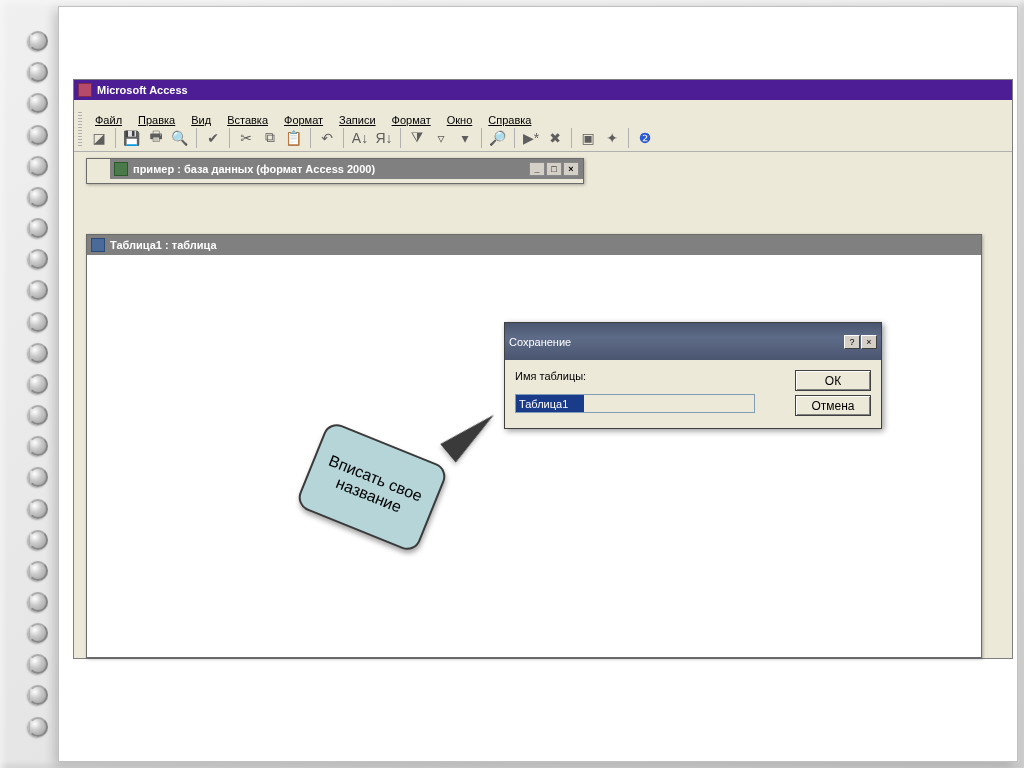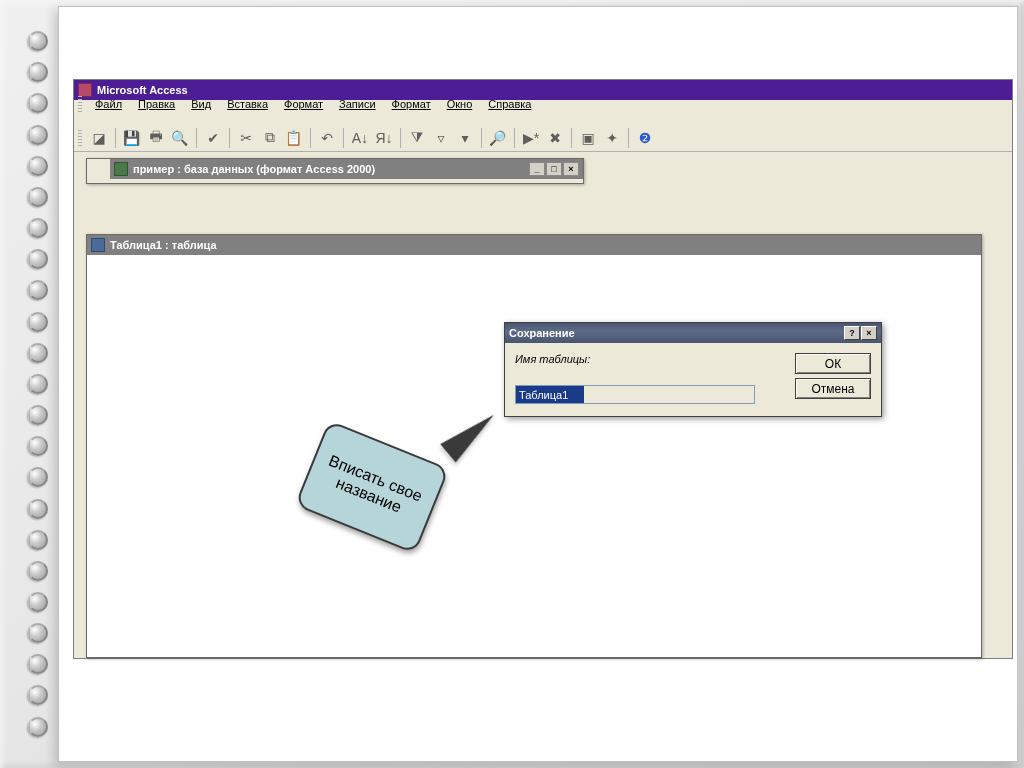--- a/index.html
+++ b/index.html
@@ -43,21 +43,21 @@
   .titlebar {
     height: 20px; background: #4c1d95; color: #fff;
     display: flex; align-items: center; padding: 0 4px; gap: 5px;
     font-weight: bold;
   }
   .titlebar .app-icon {
     width: 14px; height: 14px; background: #b54a6a; border: 1px solid #802a4a;
     display: inline-block;
   }
   .menubar {
-    height: 22px; background: #ece9d8; display: flex; align-items: flex-end;
+    height: 22px; background: #ece9d8; display: flex; align-items: flex-start;
     padding: 12px 4px; gap: 2px;
   }
   .menu-handle { width: 4px; height: 16px; margin-right: 4px;
     display: inline-block;
     background: repeating-linear-gradient(to bottom, #b0b0b0 0 1px, transparent 1px 3px);
   }
   .menu-item { padding: 2px 7px; font-size: 11px; color: #000; cursor: default; }
   .menu-item u { text-decoration: underline; }
   .toolbar {
     height: 28px; background: #ece9d8; border-bottom: 1px solid #b0b0b0;
@@ -95,30 +95,30 @@
   }
 
   .db-window { left: 12px; top: 6px; width: 498px; height: 26px; padding-left: 23px; }
   .table-window { left: 12px; top: 34px; right: 30px; bottom: 0; background: #fff; margin-top: 48px; }
 
   .save-dialog {
     position: absolute; background: #ece9d8; border: 1px solid #404040;
     box-shadow: 2px 2px 6px rgba(0,0,0,0.4);
   }
   .save-title {
-    height: 20px;
+    height: 37px;
     background: linear-gradient(to bottom, #4a5670 0%, #5e6b88 40%, #4a5670 100%);
-    color: #fff; font-weight: bold; display: flex; align-items: center;
+    color: #fff; font-weight: normal; display: flex; align-items: center;
     padding: 8px 4px; font-size: 11px;
   }
   .save-title .spacer { flex: 1; }
   .save-title .win-btn { background: #d4d0c8; border: 1px solid #fff; border-right-color:#404040; border-bottom-color:#404040; }
   .save-body { padding: 10px 10px 12px 10px; display: flex; gap: 12px; font-size: 11px; }
   .save-left { flex: 1; }
-  .save-left label { display: block; margin-bottom: 20px; font-style: italic; }
+  .save-left label { display: block; margin-bottom: 12px; }
   .save-left input {
     width: 240px; height: 19px; font-size: 11px; padding: 1px 3px;
     border: 1px solid #7f9db9; background: #fff; color: #000;
   }
   .save-right { display: flex; flex-direction: column; gap: 4px; }
   .dlg-btn {
     width: 76px; height: 21px; font-size: 12px;
     background: #ece9d8; border: 1px solid #404040;
     box-shadow: inset 1px 1px 0 #fff, inset -1px -1px 0 #808080;
     cursor: default;

